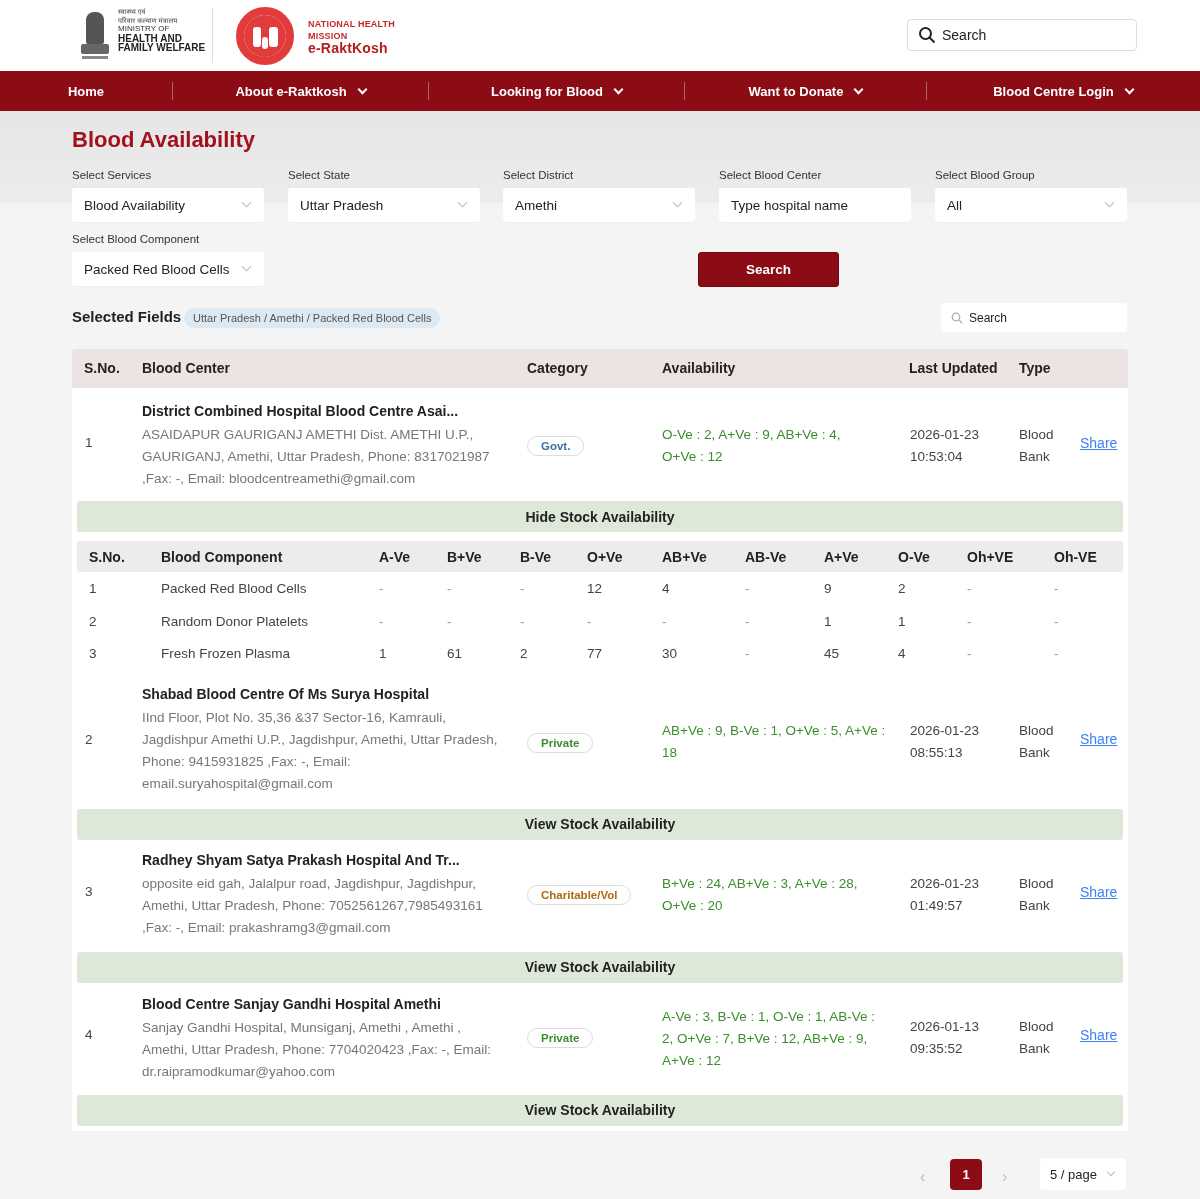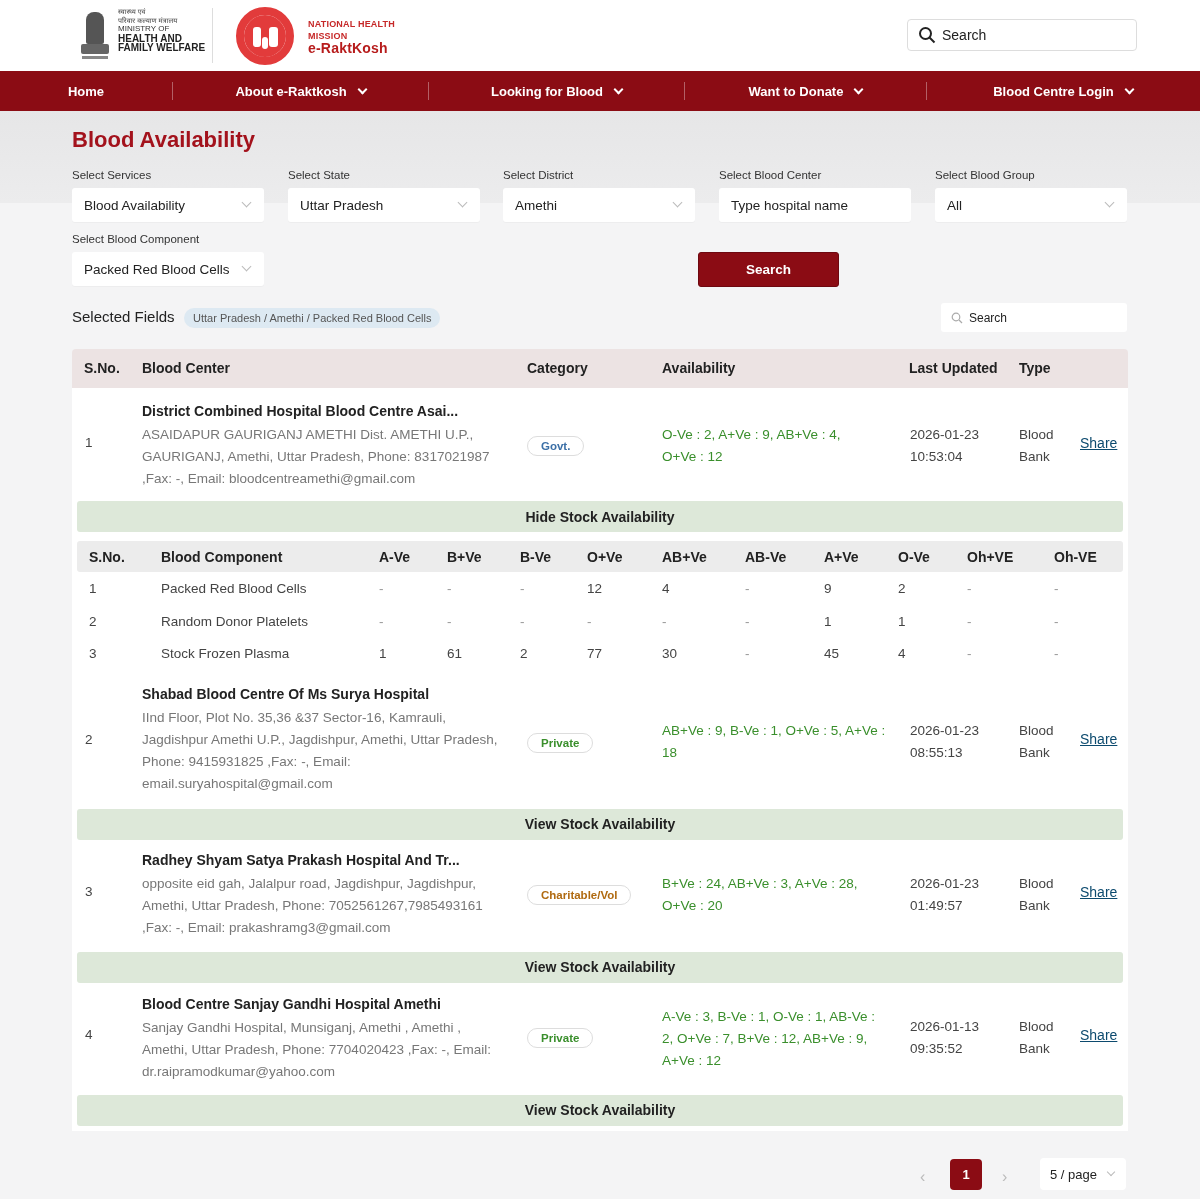--- a/index.html
+++ b/index.html
@@ -26,35 +26,35 @@
 .nav-item{display:flex;align-items:center;gap:12px;justify-content:center;position:relative;height:40px}
 .nav-sep{width:1px;height:18px;background:rgba(255,255,255,.35)}
 .chev{display:inline-block;width:7px;height:7px;border-right:2px solid #fff;border-bottom:2px solid #fff;transform:rotate(45deg);margin-top:-4px}
 .hero{position:absolute;top:111px;left:0;width:1200px;height:92px;background:linear-gradient(#e6e6e7,#ececed)}
 .content{position:absolute;top:111px;left:0;width:1200px}
 .title{position:absolute;left:72px;top:16px;font-size:22px;font-weight:bold;color:#a3121c}
 .flabel{position:absolute;font-size:11.5px;color:#333}
 .fbox{position:absolute;height:34px;background:#fff;border-radius:3px;font-size:13.5px;color:#222;display:flex;align-items:center;padding-left:12px;box-shadow:0 1px 1px rgba(0,0,0,.03)}
 .fbox .dd{position:absolute;right:14px;top:11px;width:7px;height:7px;border-right:1px solid #bbb;border-bottom:1px solid #bbb;transform:rotate(45deg)}
 .search-btn{position:absolute;left:698px;top:141px;width:141px;height:35px;background:#8b0c14;color:#fff;border-radius:3px;font-size:13.5px;font-weight:bold;display:flex;align-items:center;justify-content:center;border:1px solid #6e0810}
-.sel-label{position:absolute;left:72px;top:197px;font-size:15px;font-weight:normal;color:#222}
+.sel-label{position:absolute;left:72px;top:197px;font-size:15px;font-weight:bold;color:#222}
 .sel-chip{position:absolute;left:184px;top:197px;height:20px;padding:0 9px;background:#dde9f2;border-radius:10px;font-size:11px;color:#555;display:flex;align-items:center}
 .tbl-search{position:absolute;left:941px;top:192px;width:186px;height:29px;background:#fff;border-radius:3px;display:flex;align-items:center;padding-left:10px;gap:6px;font-size:12px;color:#222}
 .thead{position:absolute;left:72px;top:238px;width:1056px;height:39px;background:#ece3e3;border-radius:4px 4px 0 0;font-size:14px;font-weight:bold;color:#222}
 .thead span{position:absolute;top:11px}
 .tbody{position:absolute;left:72px;top:277px;width:1056px;background:#fff}
 .row{position:relative;background:#fff}
 .row .sno{position:absolute;left:13px;font-size:13.5px;color:#444}
 .row .center-name{position:absolute;left:70px;font-size:14px;font-weight:bold;color:#222}
 .row .addr{position:absolute;left:70px;width:360px;font-size:13.5px;color:#777;line-height:22px}
 .badge{position:absolute;left:455px;height:20px;padding:0 13px;border:1px solid #ddd;border-radius:10px;font-size:11.5px;font-weight:bold;display:flex;align-items:center;background:#fff}
 .avail{position:absolute;left:590px;width:230px;font-size:13.5px;color:#3a8f2c;line-height:22px}
 .updated{position:absolute;left:838px;font-size:13.5px;color:#444;line-height:22px}
 .type{position:absolute;left:947px;font-size:13.5px;color:#444;line-height:22px}
-.share{position:absolute;left:1008px;font-size:14px;color:#0c4a6e;text-decoration:underline}
+.share{position:absolute;left:1008px;font-size:14px;color:#3b82f6;text-decoration:underline}
 .stockbar{position:relative;margin:0 5px;height:31px;background:#dde8d9;border-radius:3px;font-size:14px;font-weight:bold;color:#222;display:flex;align-items:center;justify-content:center}
 .sub{position:relative;margin:9px 5px 0 5px}
 .sub-head{height:31px;background:#ececec;border-radius:3px;position:relative;font-size:14px;font-weight:bold;color:#222}
 .sub-head span,.sub-row span{position:absolute}
 .sub-head span{top:8px}
 .sub-row{height:32.5px;position:relative;font-size:13.5px;color:#444}
 .sub-row span{top:9px}
 .sub-row span.dash{color:#999}
 .pager{position:absolute;top:1040px;left:0;width:1200px}
 .pg-prev,.pg-next{position:absolute;top:17px;font-size:16px;color:#bbb}
@@ -249,21 +249,21 @@
         <span class="dash" style="left:510px">-</span>
         <span class="dash" style="left:585px">-</span>
         <span class="dash" style="left:668px">-</span>
         <span style="left:747px">1</span>
         <span style="left:821px">1</span>
         <span class="dash" style="left:890px">-</span>
         <span class="dash" style="left:977px">-</span>
       </div>
       <div class="sub-row">
         <span style="left:12px">3</span>
-        <span style="left:84px">Stock Frozen Plasma</span>
+        <span style="left:84px">Fresh Frozen Plasma</span>
         <span style="left:302px">1</span>
         <span style="left:370px">61</span>
         <span style="left:443px">2</span>
         <span style="left:510px">77</span>
         <span style="left:585px">30</span>
         <span class="dash" style="left:668px">-</span>
         <span style="left:747px">45</span>
         <span style="left:821px">4</span>
         <span class="dash" style="left:890px">-</span>
         <span class="dash" style="left:977px">-</span>

